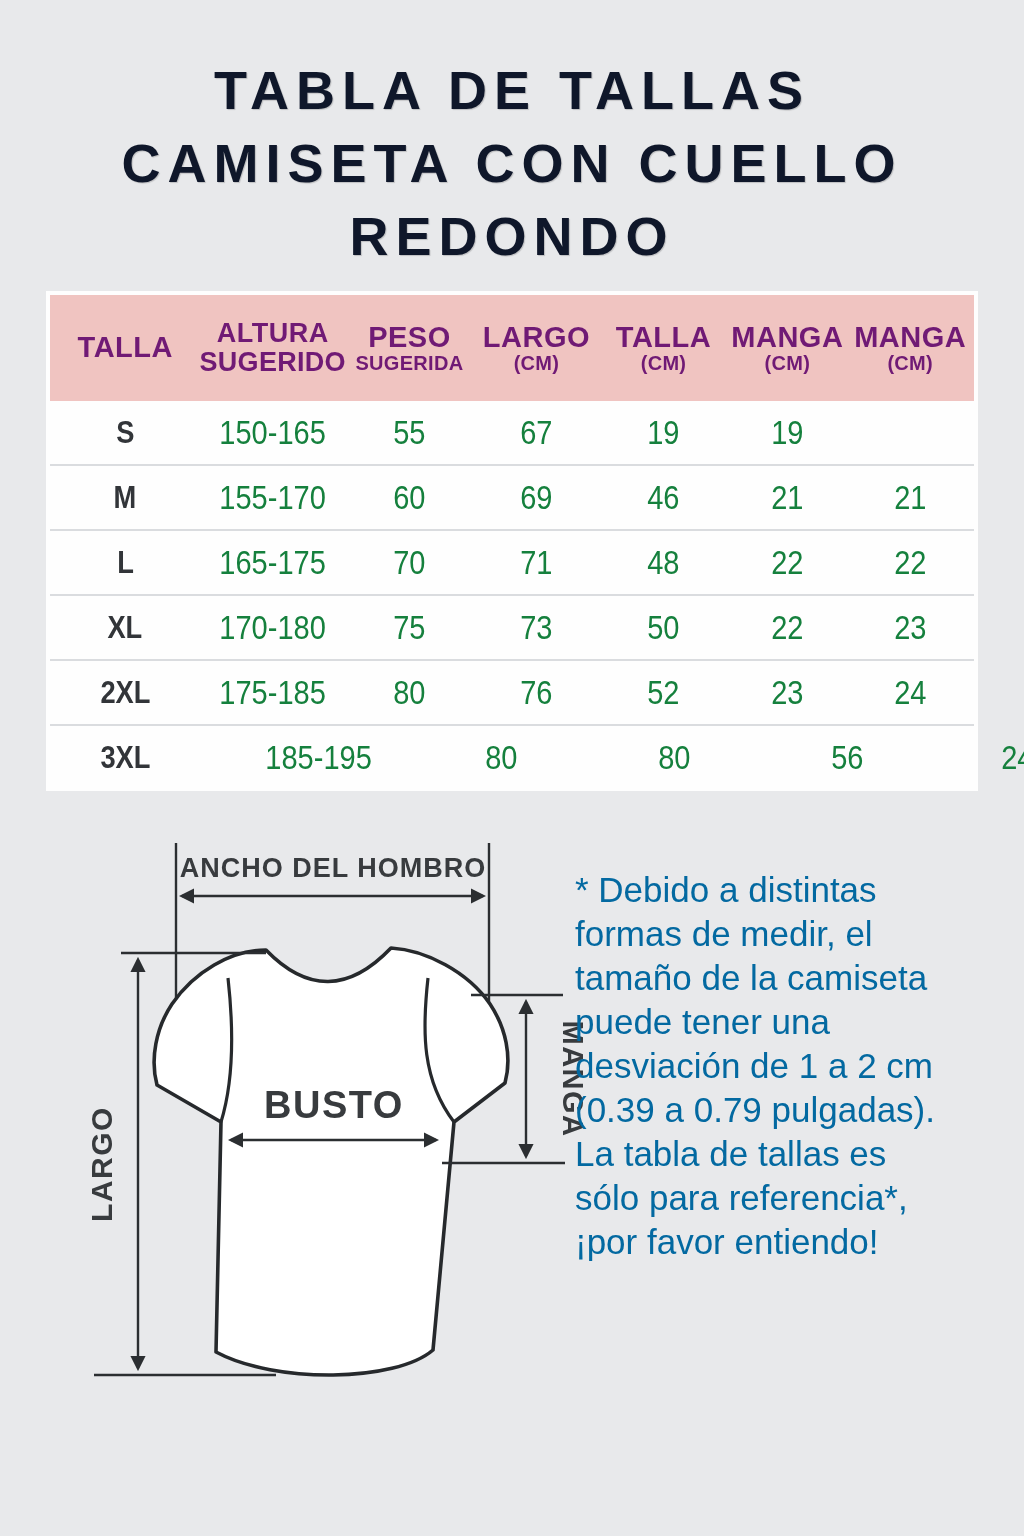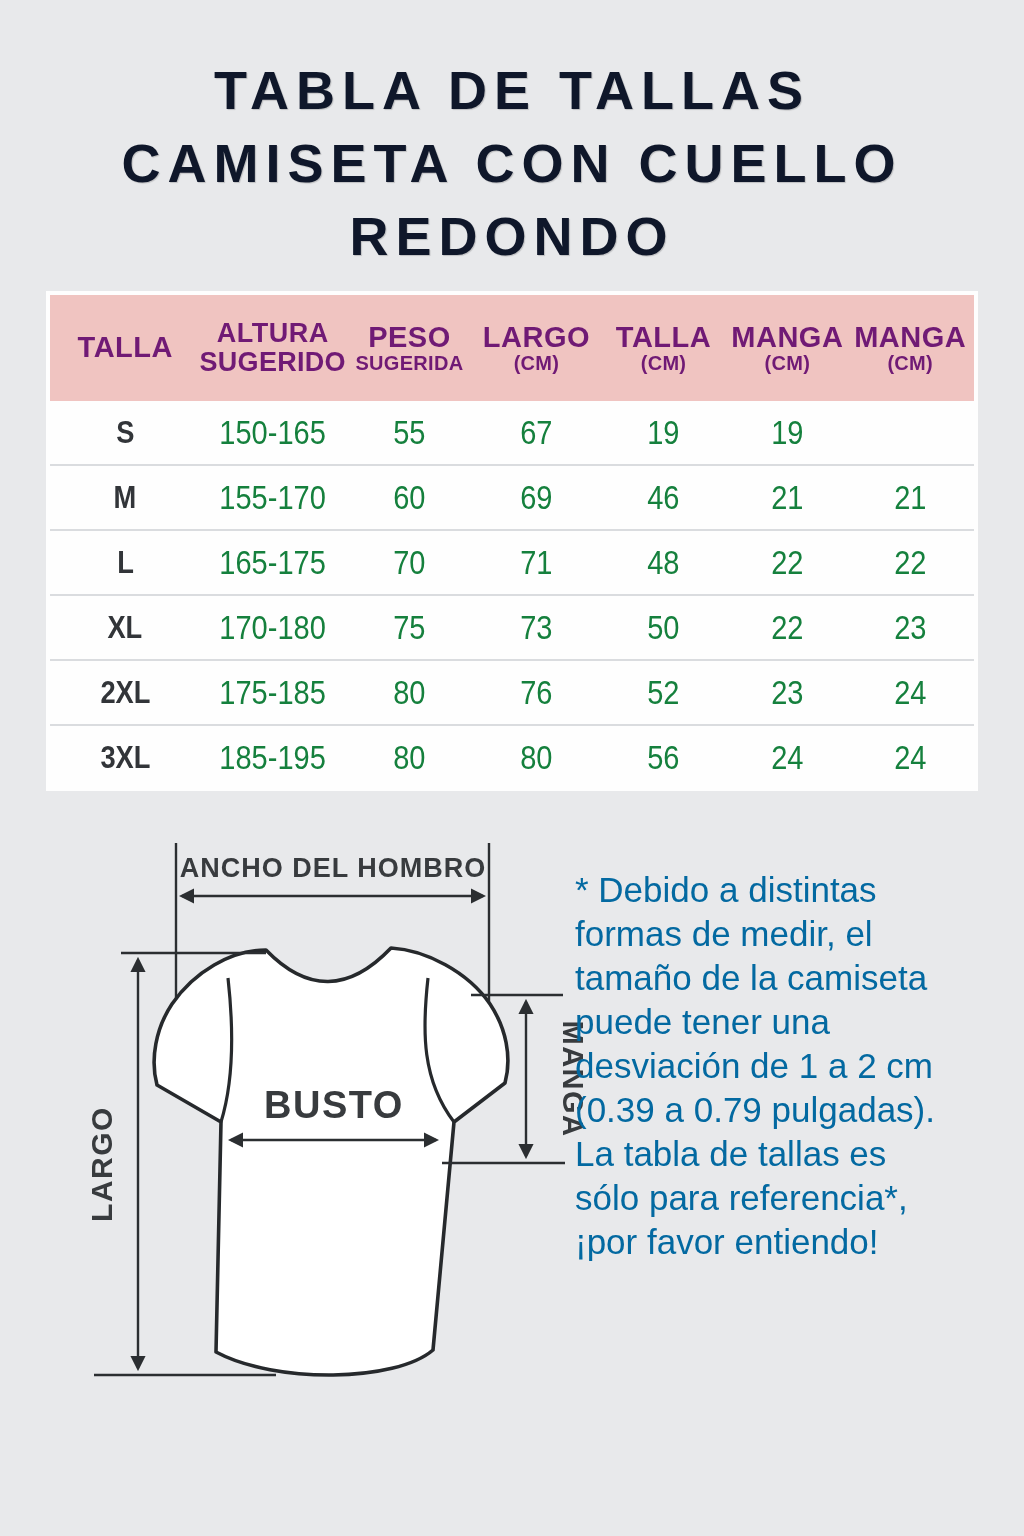--- a/index.html
+++ b/index.html
@@ -35,21 +35,21 @@
     height:106px;
   }
   .th{
     display:flex;flex-direction:column;align-items:center;justify-content:center;
     color:#701a75;font-weight:800;line-height:1.08;text-align:center;
   }
   .th .main{font-size:29px;letter-spacing:.5px;}
   .th .sub{font-size:20px;letter-spacing:.3px;}
   .th.h-equal .main,.th.h-equal .sub{font-size:27px;}
   .trow{height:63px;border-bottom:2px solid #dadcdf;}
-  .trow:last-child{border-bottom:none;}
+  .trow:last-child{border-bottom:none;gap:46px;}
   .td{
     display:flex;align-items:center;justify-content:center;
     font-size:33px;color:#15803d;
   }
   .td .cell-text{display:inline-block;transform:scaleX(.88);}
   .td.size-col{font-weight:800;font-size:31px;color:#323539;}
   
   .diagram{position:absolute;left:76px;top:832px;width:512px;height:576px;}
   
   .disclaimer{

